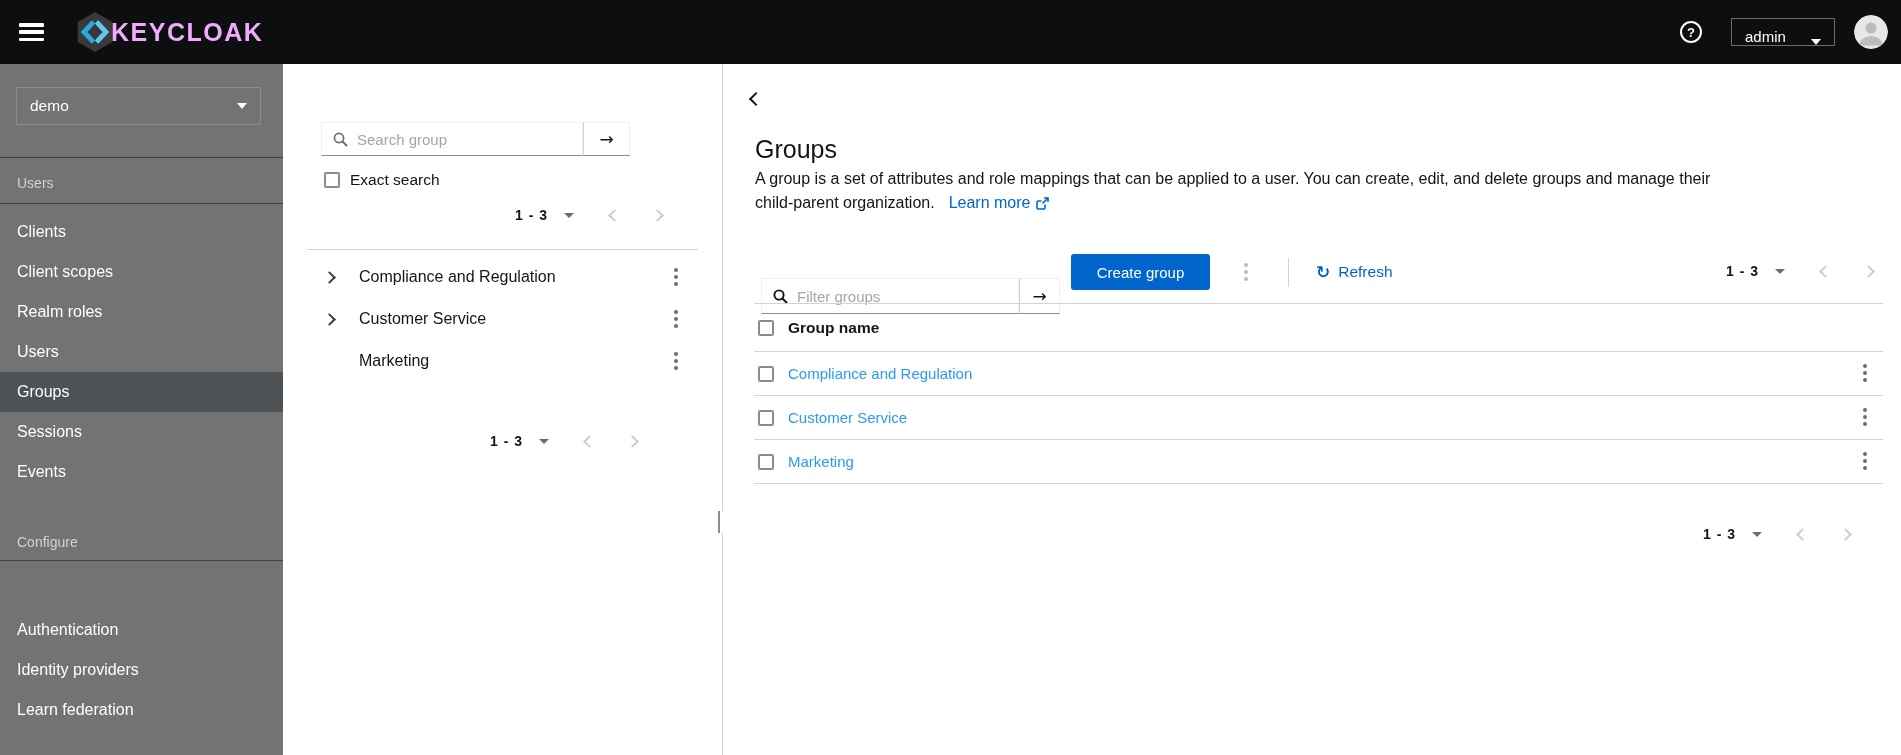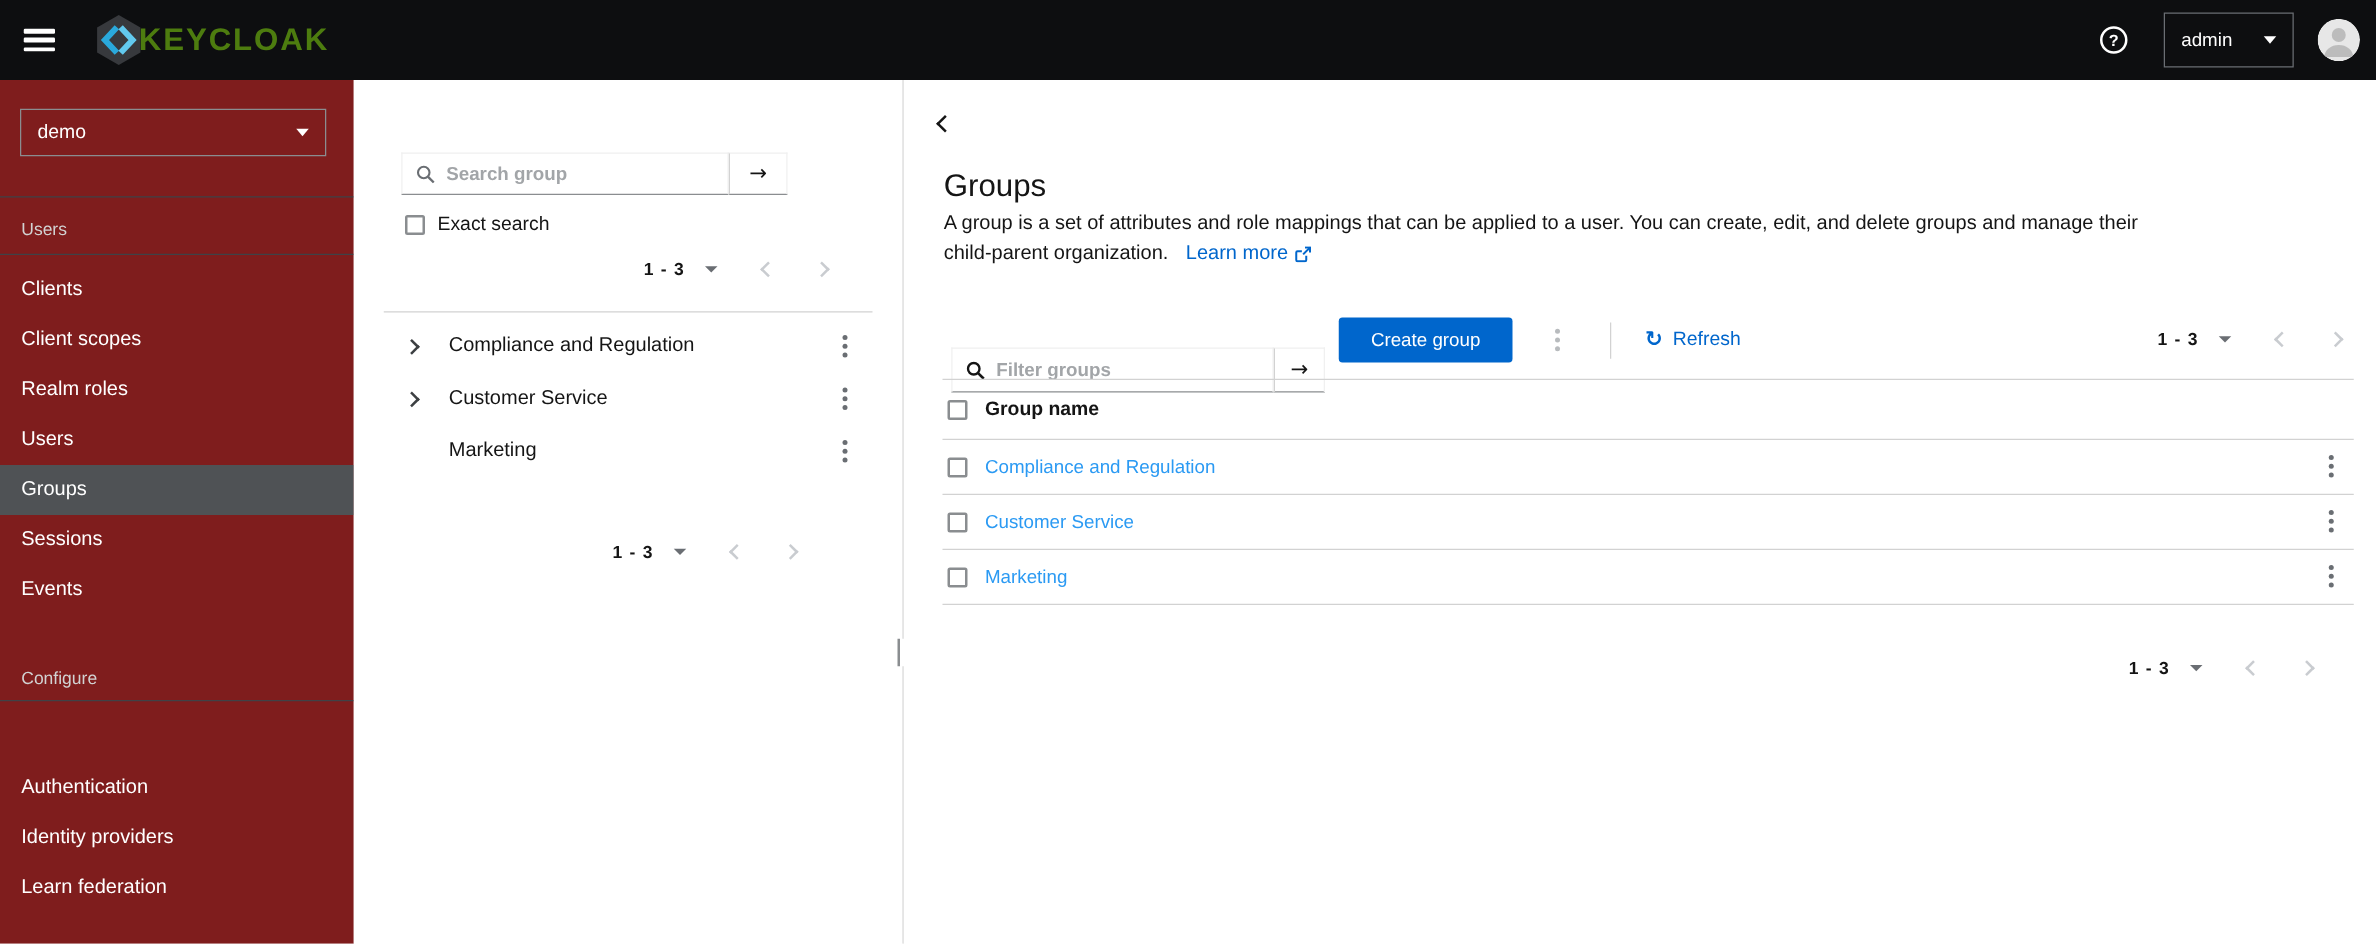--- a/index.html
+++ b/index.html
@@ -10,54 +10,54 @@
     position:relative; overflow:hidden;
   }
 
   
   .masthead { position:absolute; top:0; left:0; width:1901px; height:64px;
     background:#0d0e10; display:flex; align-items:center; z-index:10; }
   .hamburger { width:25px; height:18px; margin-left:19px; display:flex;
     flex-direction:column; justify-content:space-between; cursor:pointer; }
   .hamburger span { height:3.5px; background:#fff; border-radius:1px; }
   .brand { display:flex; align-items:center; margin-left:30px; }
-  .brand-text { font-size:25px; font-weight:bold; color:#4d7c0f;
+  .brand-text { font-size:25px; font-weight:bold; color:#f0abfc;
     letter-spacing:1.5px; margin-left:-5px; }
   .masthead-right { margin-left:auto; display:flex; align-items:center; margin-right:13px; }
   .help-icon { width:22px; height:22px; border:2px solid #fff; border-radius:50%;
     color:#fff; font-size:13px; font-weight:bold; display:flex; align-items:center;
     justify-content:center; cursor:pointer; }
-  .user-menu { width:104px; height:44px; border:1px solid #6a6e73; margin-left:29px;
-    display:flex; align-items:center; justify-content:space-between; padding:0 13px;
+  .user-menu { width:104px; height:28px; border:1px solid #6a6e73; margin-left:29px;
+    display:flex; align-items:flex-end; justify-content:space-between; padding:0 13px;
     color:#fff; font-size:15px; cursor:pointer; background:transparent; }
   .caret-down-white { width:0; height:0; border-left:5px solid transparent;
     border-right:5px solid transparent; border-top:6px solid #fff; }
   .avatar { margin-left:19px; width:34px; height:34px; border-radius:50%;
     overflow:hidden; cursor:pointer; }
 
   
   .sidebar { position:absolute; top:64px; left:0; width:283px; height:691px;
-    background:#7f1d1d; }
+    background:#737373; }
   .realm-select { position:absolute; left:16px; top:23px; width:245px; height:38px;
     border:1px solid #8a8d90; display:flex; align-items:center;
     justify-content:space-between; padding:0 13px; color:#fff; font-size:15.5px;
     cursor:pointer; background:transparent; }
   .side-hr { position:absolute; left:0; width:283px; height:1px; background:#3f4247; }
   .nav-section-label { position:absolute; left:17px; color:#d2d2d2; font-size:14px; }
   .nav-item { position:absolute; left:0; width:283px; height:40px; display:flex;
     align-items:center; padding-left:17px; color:#fff; font-size:16px; cursor:pointer; }
   .nav-item.active { background:#4f5255; }
 
   
   .tree-panel { position:absolute; left:283px; top:64px; width:439px; height:691px; background:#fff; }
   .search-row { position:absolute; left:38px; top:58px; display:flex; }
   .input-wrap { height:34px; border:1px solid #f0f0f0; border-bottom:1px solid #8a8d90;
     display:flex; align-items:center; padding:0 8px 0 11px; background:#fff; }
   .input-wrap input { border:none; outline:none; font-size:15px; color:#151515;
-    width:100%; font-family:"Liberation Sans",sans-serif; background:transparent;font-weight:bold; }
+    width:100%; font-family:"Liberation Sans",sans-serif; background:transparent; }
   .input-wrap input::placeholder { color:#a2a5a8; }
   .search-glyph { margin-right:9px; flex:none; display:flex; }
   .go-btn { width:47px; height:34px; border:1px solid #f0f0f0; border-left:1px solid #d2d2d2;
     border-bottom:1px solid #8a8d90; background:#fff; display:flex; align-items:center;
     justify-content:center; cursor:pointer; font-family:"DejaVu Sans",sans-serif;
     font-size:17px; color:#151515; }
   .exact-row { position:absolute; left:41px; top:107px; display:flex; align-items:center;
     gap:10px; font-size:15.5px; }
   .checkbox { width:16px; height:16px; border:2px solid #8a8d90; border-radius:2px;
     background:#fff; cursor:pointer; flex:none; }

